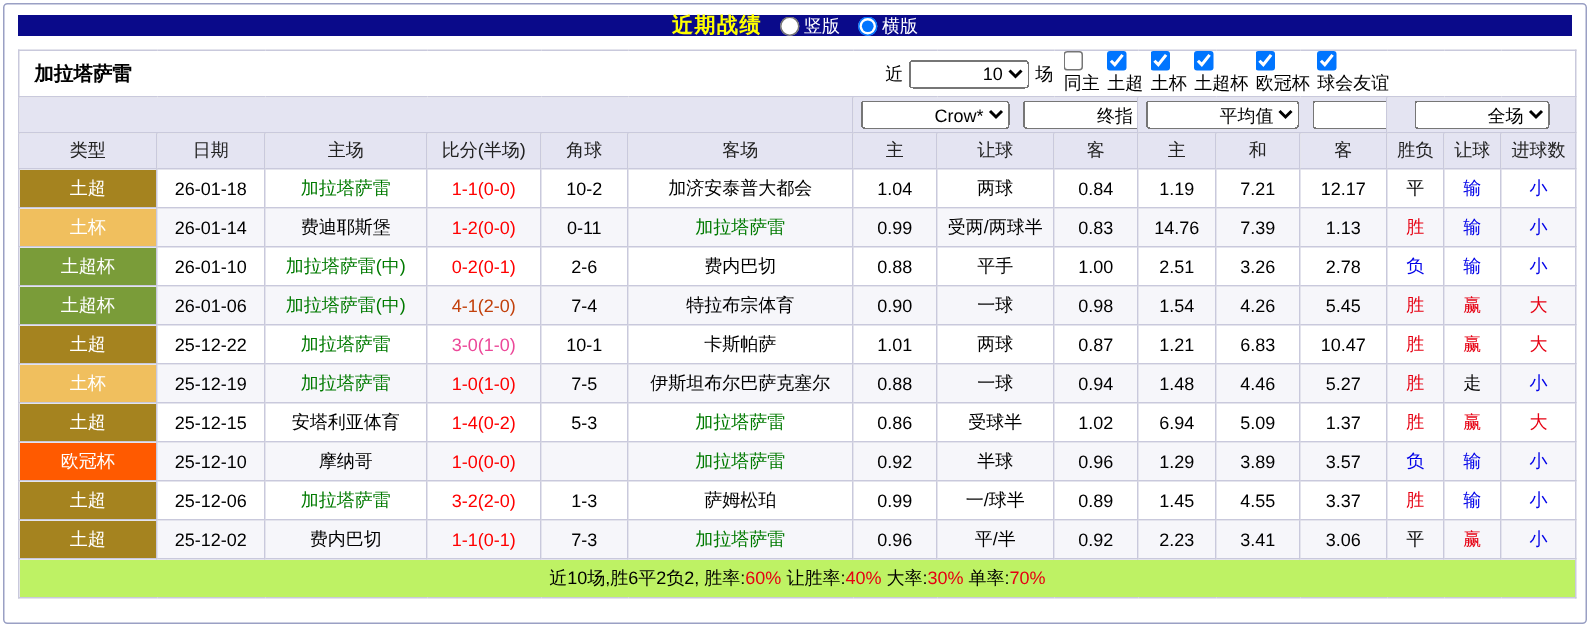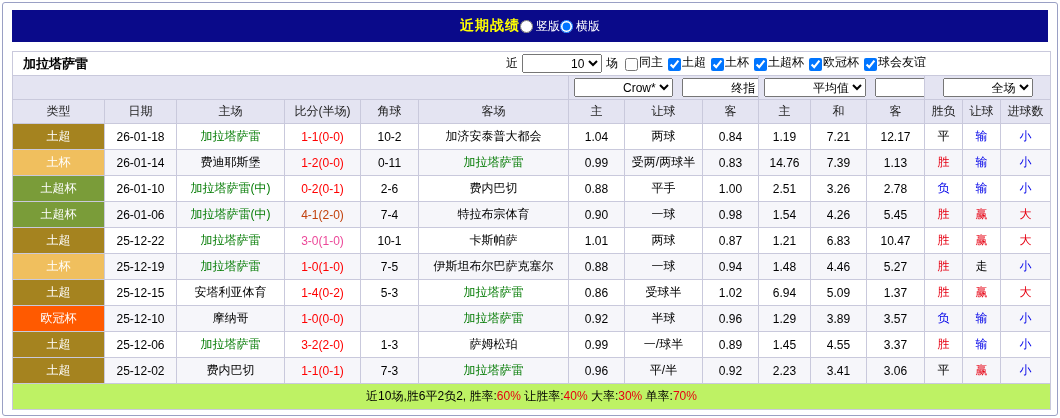--- a/index.html
+++ b/index.html
@@ -14,23 +14,24 @@
   }
   .frame {
     position: absolute;
     left: 2px; top: 2px; right: 2px; bottom: 2px;
     border: 1px solid var(--frame_border, #9aa0c4);
     border-radius: 3px;
     padding: 7px 9px;
     background: #fff;
   }
   .titlebar {
-    height: 32px;
+    height: 14px;
     background: var(--titlebar_bg, #0a0a8a);
     display: flex; align-items: center; justify-content: center;
+    gap: 12px;
     margin-bottom: 9px;
   }
   .titlebar .title { color: var(--title_yellow, #ffff00); font-weight: bold; font-size: 14px; letter-spacing: 1px; }
   .titlebar label { color: #fff; display: inline-flex; align-items: center; gap: 3px; cursor: pointer; font-size: 12px; }
   .titlebar input { margin: 0; width: 13px; height: 13px; }
   table.main {
     width: 1038px;
     table-layout: fixed;
     border-collapse: collapse;
     border: 1px solid var(--table_border_outer, #a9a9c9);
@@ -42,21 +43,21 @@
     padding: 0 2px;
     overflow: hidden;
     white-space: nowrap;
   }
   tr.filter-row td { background: #fff; height: 24px; text-align: left; }
   .filter-flex { display: flex; align-items: center; justify-content: space-between; padding: 0 122px 0 8px; }
   .team-name { font-weight: bold; font-size: 13px; }
   .filters { display: inline-flex; align-items: center; gap: 2px; }
   .filters select, tr.selector-row select { font-size: 12px; height: 19px; margin: 0 2px; font-family: inherit; padding-left: 44px; }
   tr.selector-row select { margin: 0 3px; }
-  .cb { display: inline-flex; align-items: flex-end; margin-left: 5px; cursor: pointer; }
+  .cb { display: inline-flex; align-items: flex-start; margin-left: 5px; cursor: pointer; flex-direction: column; }
   .cb input { margin: 0 1px 0 0; width: 13px; height: 13px; }
   tr.selector-row td, tr.header-row td { background: var(--header_bg, #e4e4f2); height: 24px; }
   tr.header-row td { color: #222; }
   tbody.rows tr:nth-child(odd) td { background: #fff; }
   tbody.rows tr:nth-child(even) td { background: var(--row_alt, #f6f6fa); }
   td.type-cell { color: #fff; }
   tfoot td { height: 25px; background: #bef264; }
 </style>
 </head>
 <body>

